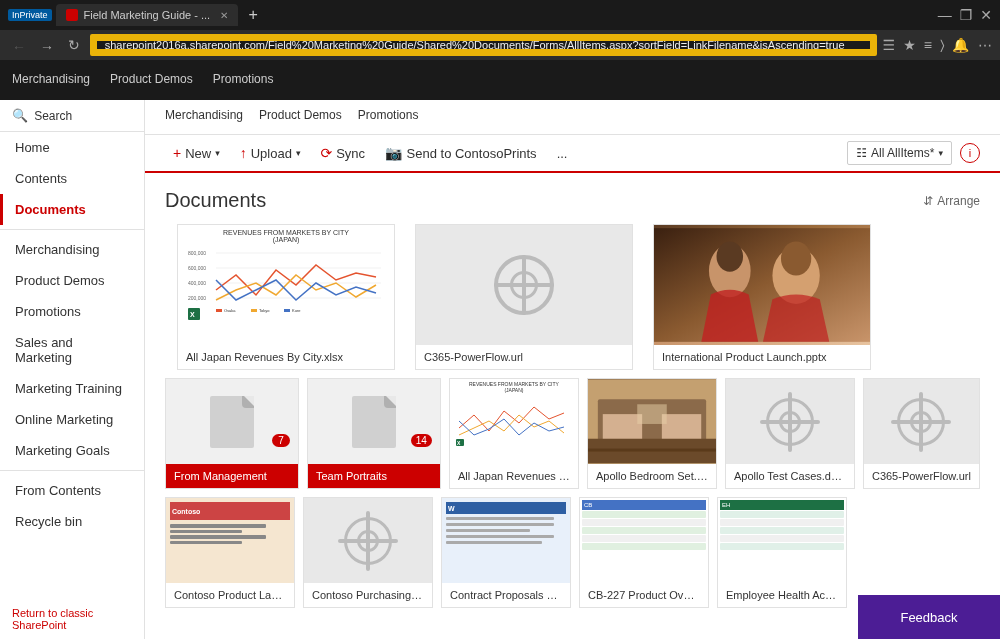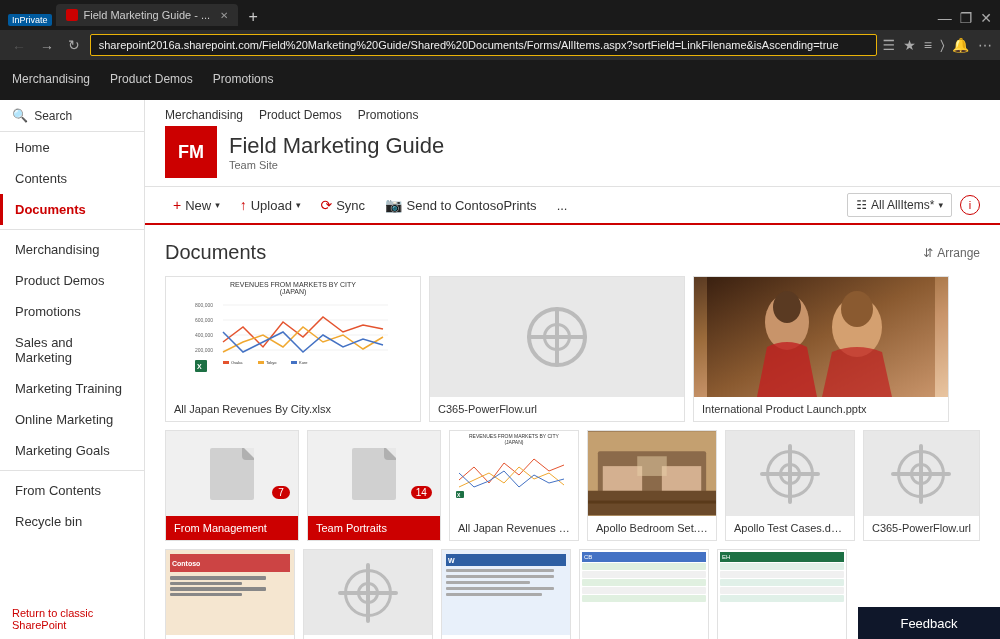--- a/index.html
+++ b/index.html
@@ -7,21 +7,21 @@
 
     
     .browser-chrome {
       background: #1a1a1a;
       height: 60px;
       display: flex;
       flex-direction: column;
     }
     .browser-titlebar {
       display: flex;
-      align-items: flex-end;
+      align-items: center;
       padding: 4px 8px;
       height: 30px;
       gap: 4px;
     }
     .browser-badge {
       background: #005a9e;
       color: #fff;
       font-size: 9px;
       padding: 1px 4px;
       border-radius: 2px;
@@ -61,21 +61,21 @@
       font-size: 14px;
       background: none;
       border: none;
       cursor: pointer;
       padding: 2px 4px;
     }
     .nav-btn.disabled { color: #555; }
     .address-bar {
       flex: 1;
       background: #1a1a1a;
-      border: 1px solid #eab308;
+      border: 7px solid #eab308;
       border-radius: 2px;
       color: #eee;
       font-size: 11px;
       padding: 2px 8px;
       height: 22px;
     }
     .toolbar-icons {
       display: flex;
       align-items: center;
       gap: 8px;
@@ -270,21 +270,22 @@
       border: none;
     }
     .doc-tile {
       width: 228px;
       background: #f5f5f5;
       border: 1px solid #e1e1e1;
       cursor: pointer;
       position: relative;
     }
     .doc-tile-large {
-      width: 256px;
+      width: 218px;
+      margin-left: 12px;
     }
     .doc-preview {
       height: 120px;
       background: #e8e8e8;
       overflow: hidden;
       display: flex;
       align-items: center;
       justify-content: center;
     }
     .doc-preview-small {
@@ -465,28 +466,28 @@
       background: #2e5fa3;
       border-radius: 1px;
     }
     .word-line.thin { background: #aaa; height: 3px; width: 90%; }
 
     
     .feedback-btn {
       position: fixed;
       bottom: 0;
       right: 0;
-      background: #0f172a;
+      background: #4c1d95;
       color: #fff;
       font-size: 13px;
       padding: 8px 16px;
       cursor: pointer;
       border: none;
       width: 142px;
-      height: 32px;
+      height: 44px;
       display: flex;
       align-items: center;
       justify-content: center;
     }
 
     
     ::-webkit-scrollbar { width: 6px; }
     ::-webkit-scrollbar-track { background: #f1f1f1; }
     ::-webkit-scrollbar-thumb { background: #ccc; }
   </style>
@@ -556,27 +557,20 @@
       <div class="sidebar-return">Return to classic SharePoint</div>
     </div>
 
     <div class="content-area">
 
       <div class="site-header">
         <div class="site-breadcrumb-nav">
           <span class="breadcrumb-link">Merchandising</span>
           <span class="breadcrumb-link">Product Demos</span>
           <span class="breadcrumb-link">Promotions</span>
-        </div>
-        <div class="site-identity">
-          <div class="site-logo">FM</div>
-          <div>
-            <div class="site-title">Field Marketing Guide</div>
-            <div class="site-subtitle">Team Site</div>
-          </div>
         </div>
       </div>
 
       <div class="command-bar">
         <button class="cmd-btn">
           <span class="cmd-icon">+</span>
           <span>New</span>
           <span style="font-size:9px;">▾</span>
         </button>
         <button class="cmd-btn">

